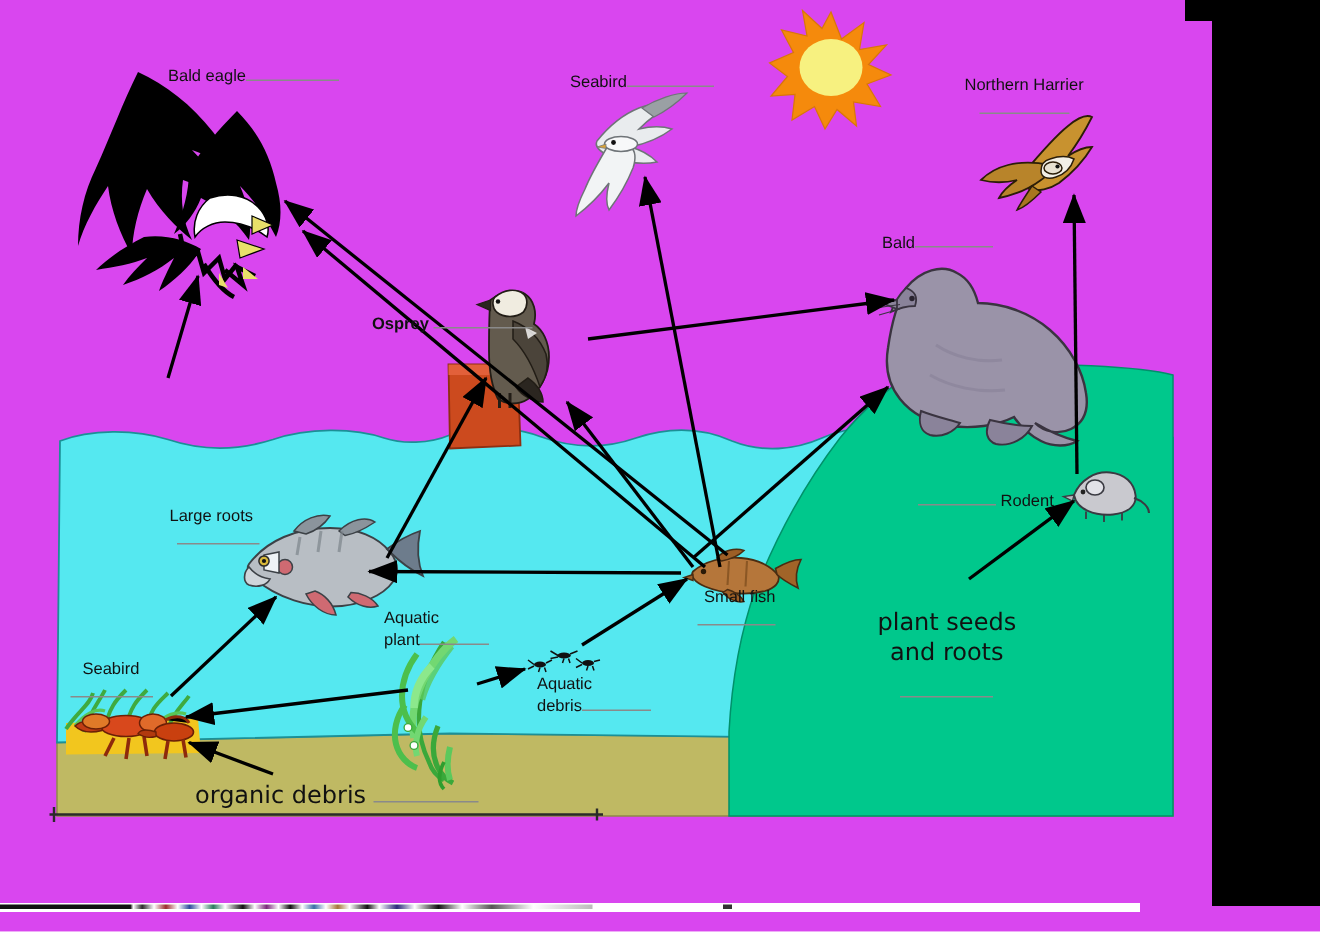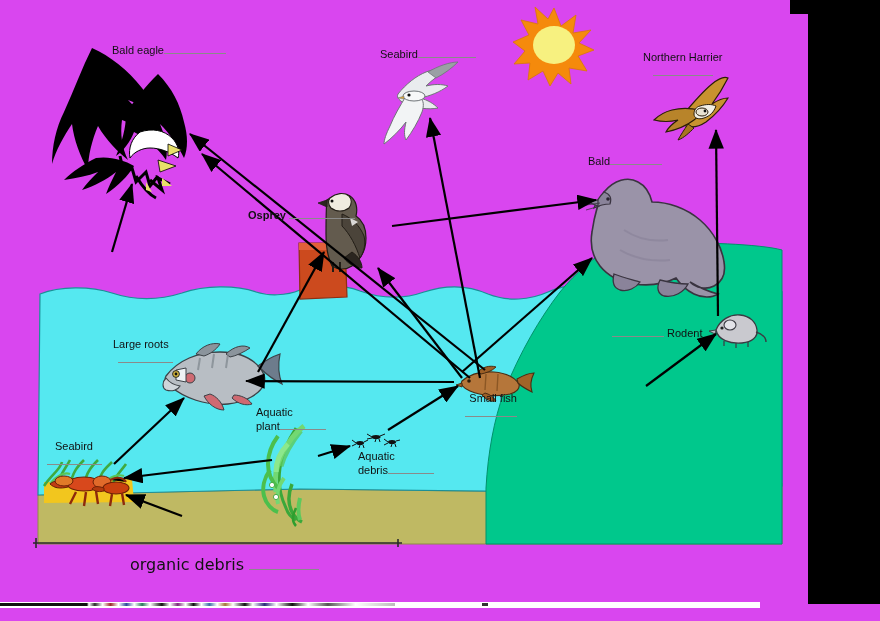--- a/index.html
+++ b/index.html
@@ -412,22 +412,27 @@
 
   <div class="label" style="left:467px; top:392px;text-align:right;">
     <span>Small fish</span>
     <span class="blank-below" style="width:52px; margin-left:-2px;"></span>
   </div>
 
   <div class="label" style="left:612px; top:327px;">
     <span class="blank" style="width:52px;"></span> <span>Rodent</span>
   </div>
 
-
-  <div class="label bigger" style="left:130px; top:520px;margin-top:35px;">
+  <div class="label bigger lbl-center" style="left:585px; top:405px;">
+    <span>plant seeds</span><br>
+    <span>and roots</span>
+    <span class="blank-below" style="width:62px; margin:18px auto 0;"></span>
+  </div>
+
+  <div class="label bigger" style="left:130px; top:520px;">
     <span>organic debris</span> <span class="blank" style="width:70px;"></span>
   </div>
 
   <div class="scan-border-right"></div>
   <div class="scan-border-right-notch"></div>
 
   <div class="scan-strip">
     <div class="scan-strip-line"></div>
     <div class="scan-strip-dot" style="left:482px;"></div>
   </div>

